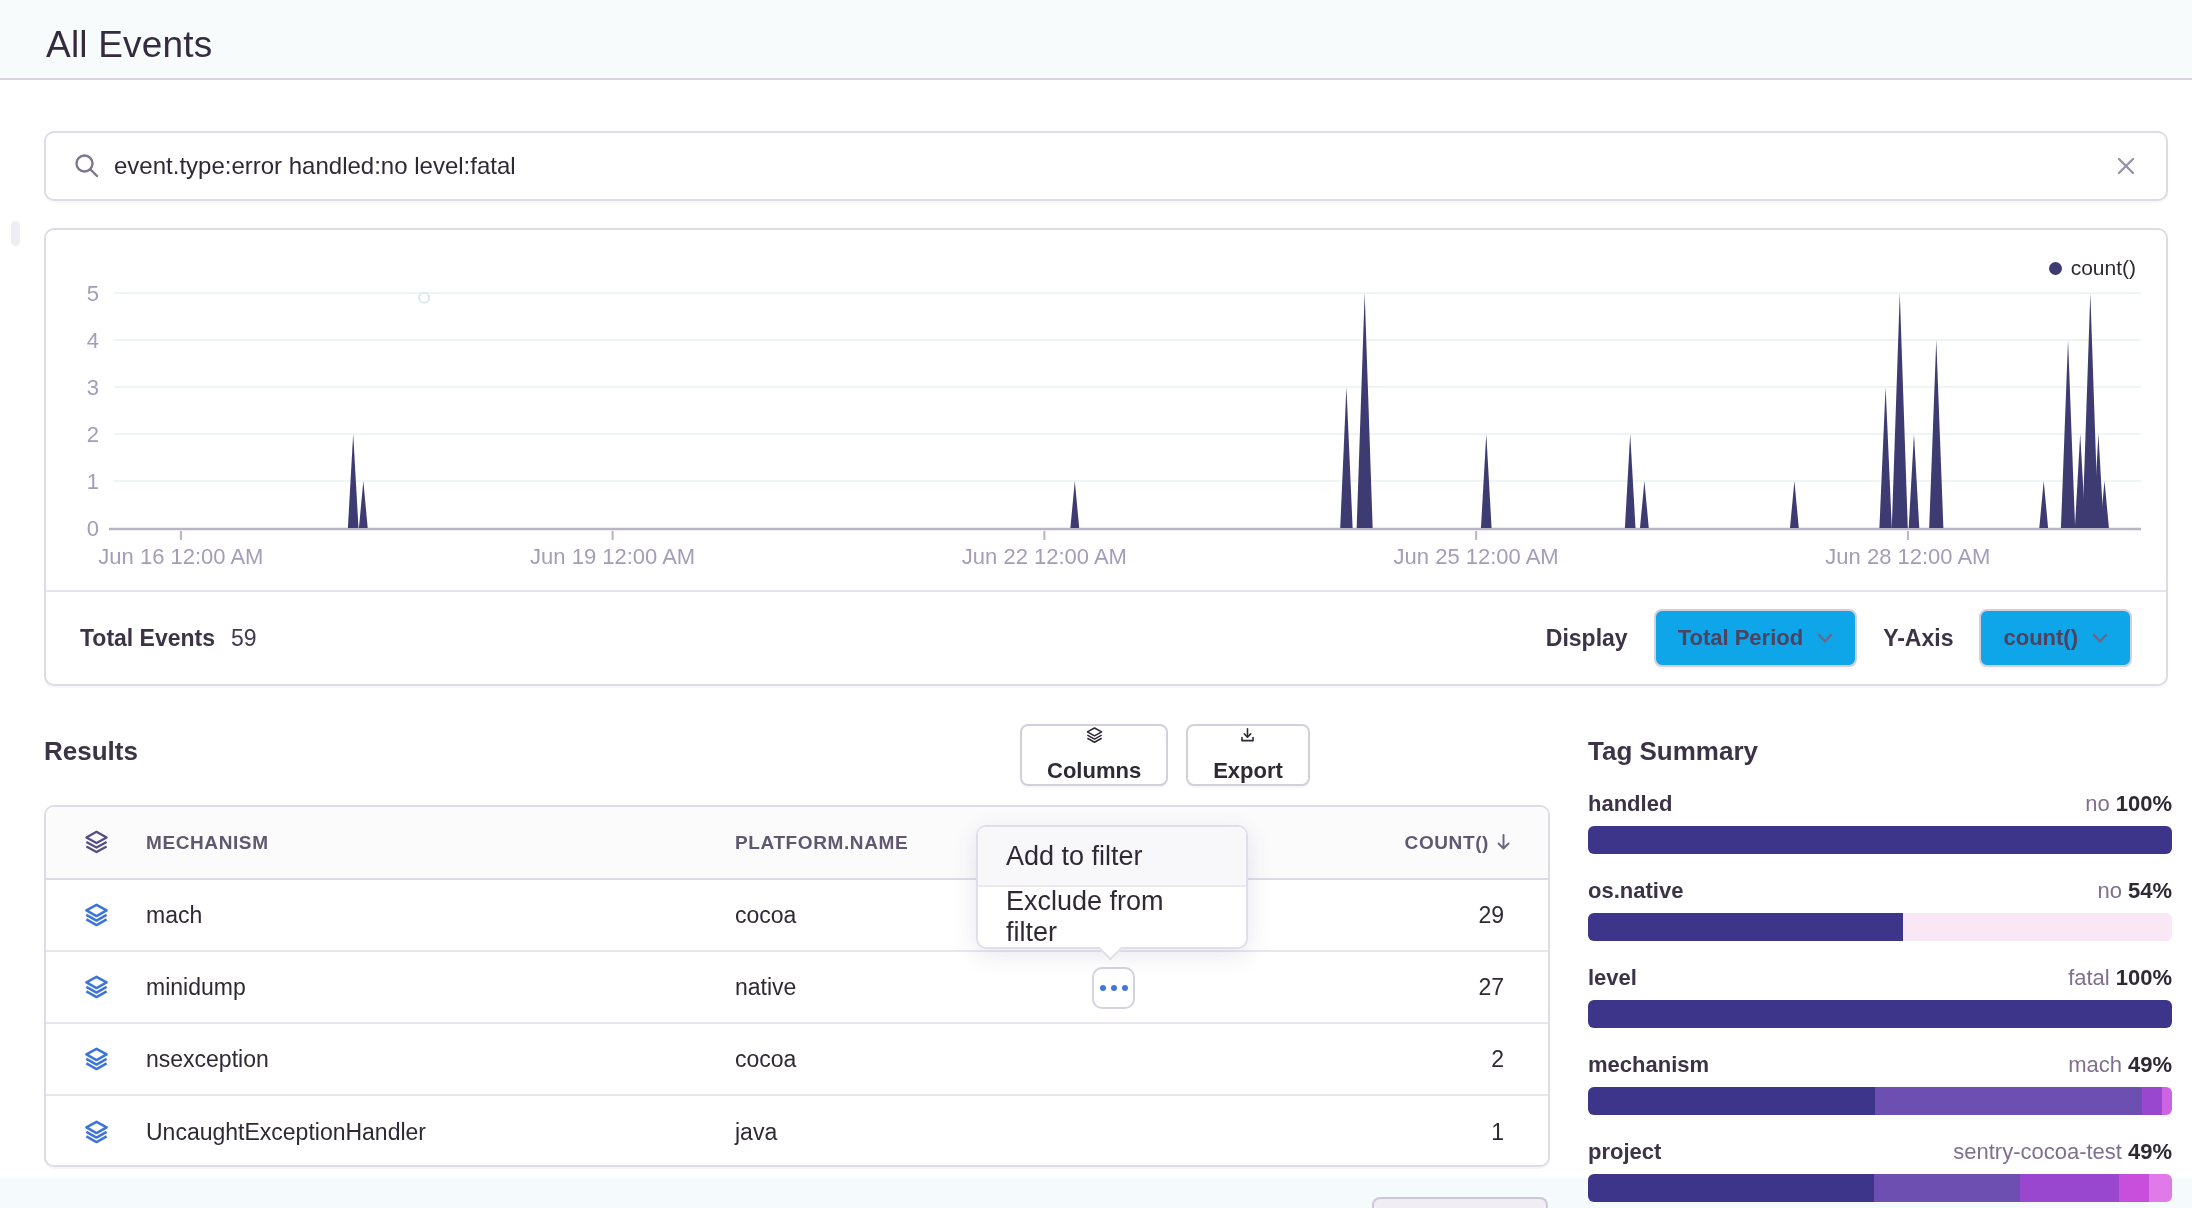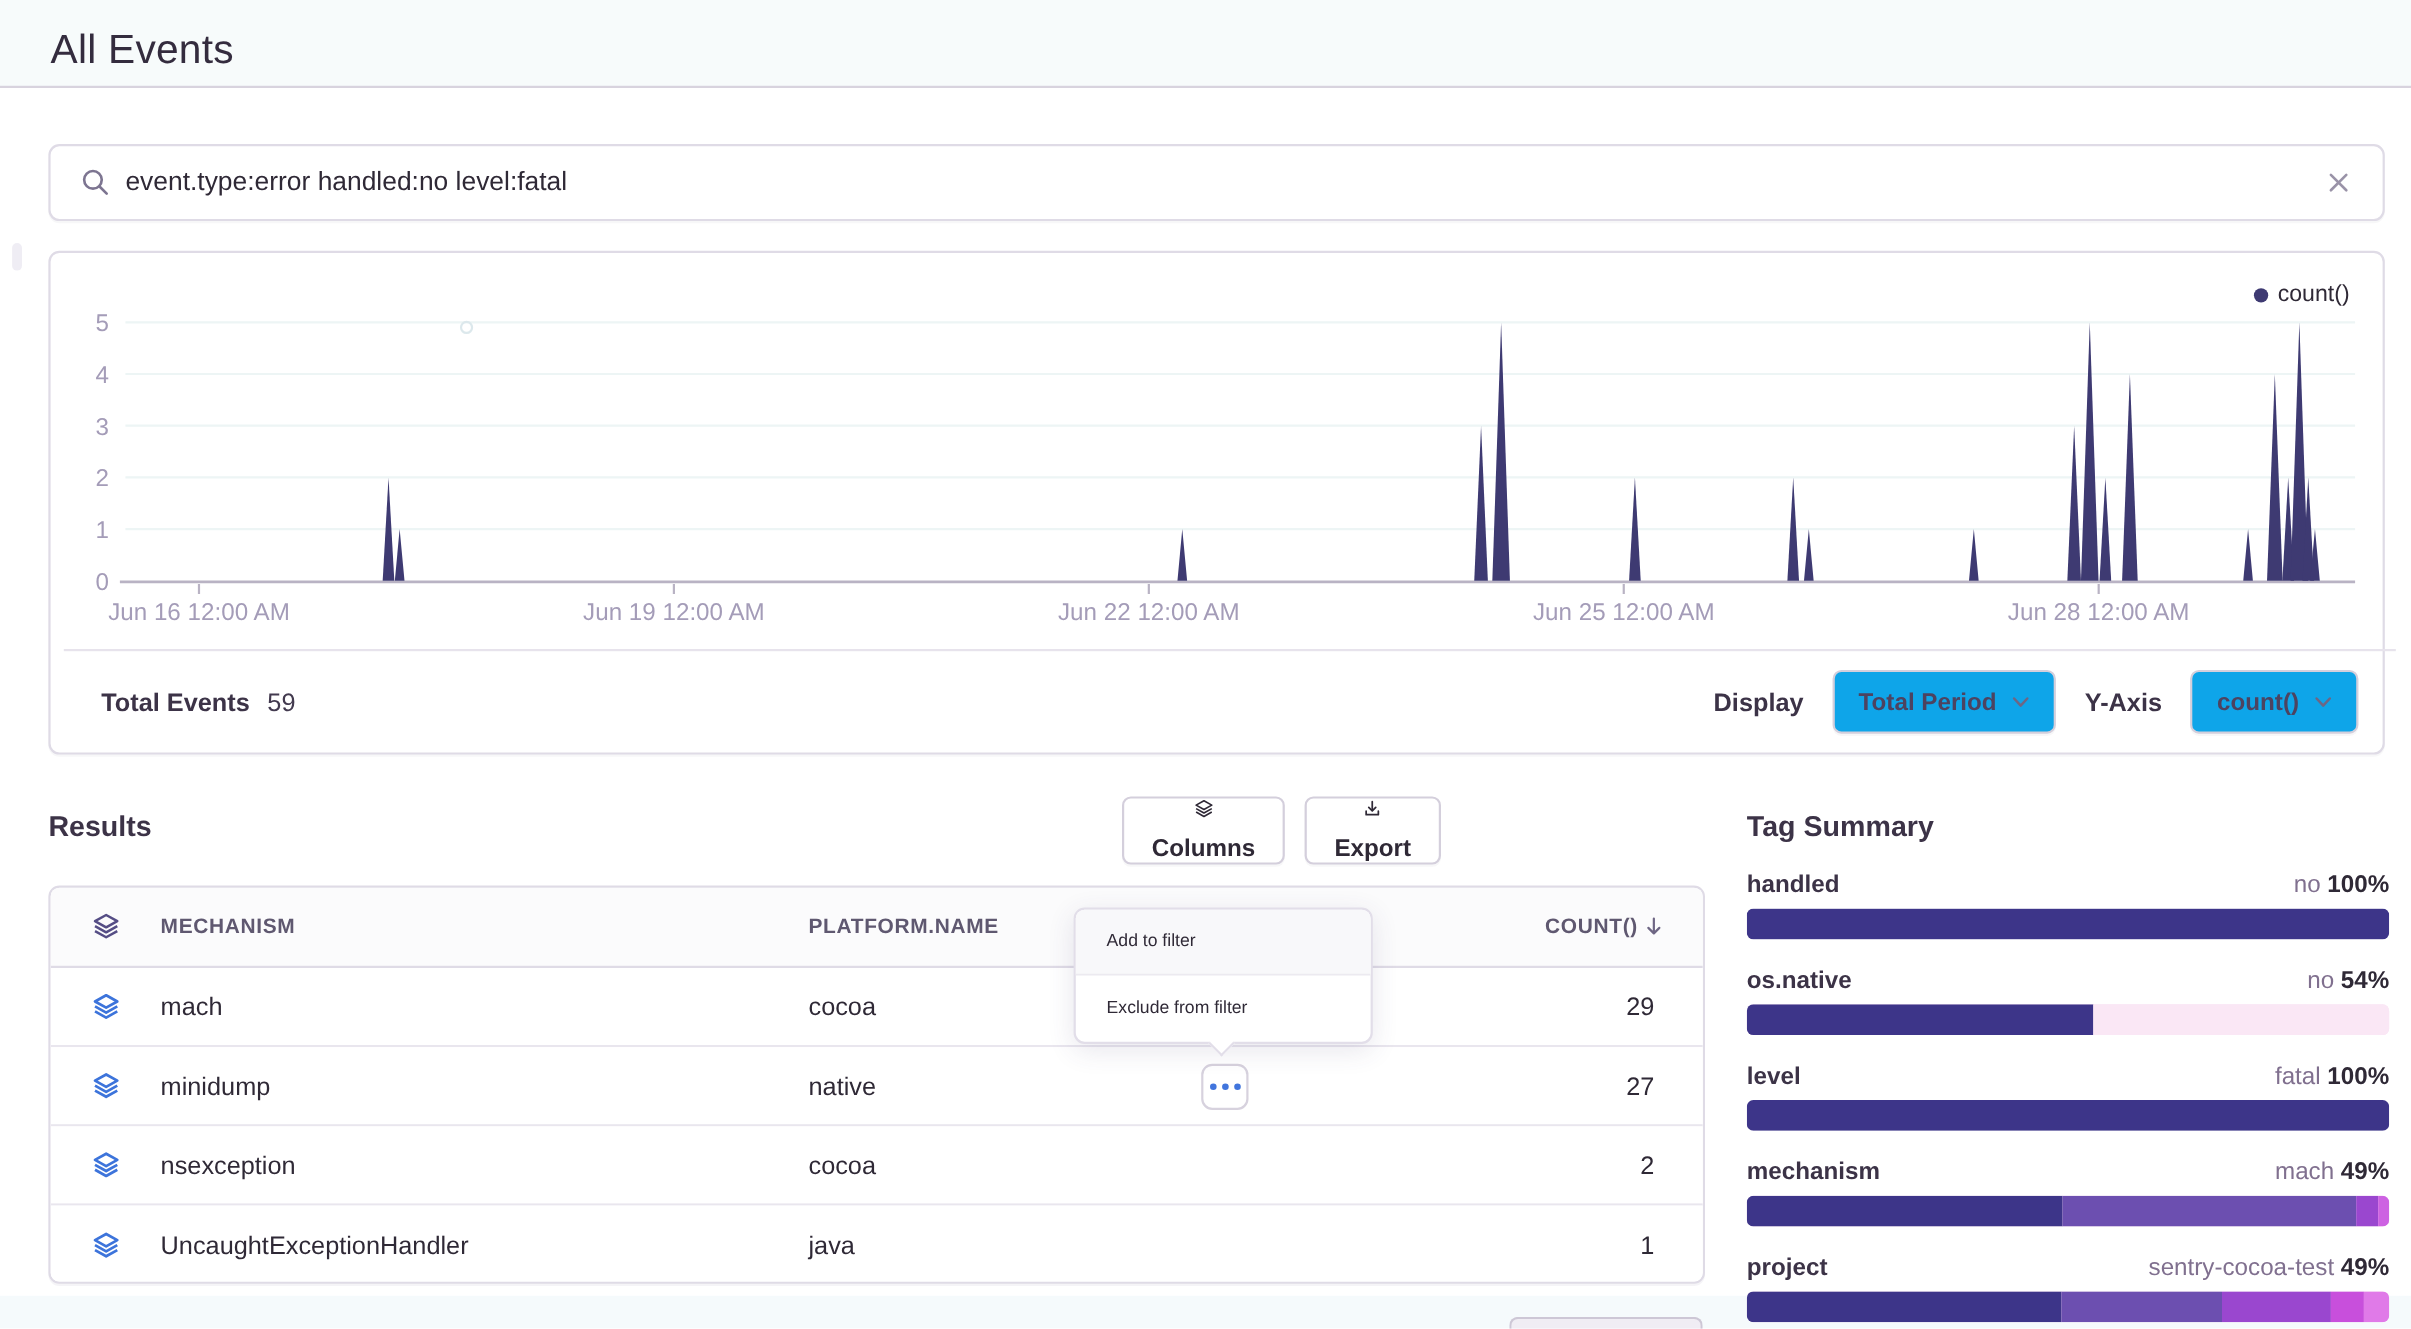--- a/index.html
+++ b/index.html
@@ -29,21 +29,21 @@
   
   .chart-card { position:absolute; left:44px; top:228px; width:2124px; height:458px; background:#fff;
                 border:2px solid #dfdbe6; border-radius:10px; box-shadow:0 2px 0 rgba(54,45,89,.04); }
   .chart-area { position:absolute; left:0; top:0; width:2120px; height:362px; }
   .chart-area svg { display:block; }
   .chart-area text { font-family:"Liberation Sans","DejaVu Sans",sans-serif; }
   .legend { position:absolute; right:30px; top:26px; display:flex; align-items:center; gap:9px; cursor:pointer; }
   .legend .dot { width:13px; height:13px; border-radius:50%; background:#3e3a72; }
   .legend .lbl { font-size:21px; color:#2f2936; }
 
-  .chart-footer { position:absolute; left:12px; bottom:0; width:100%; height:94px; border-top:2px solid #e7e3ec;
+  .chart-footer { position:absolute; left:0; bottom:0; width:100%; height:94px; border-top:2px solid #e7e3ec;
                   display:flex; align-items:center; padding:0 34px; }
   .total-label { font-size:23px; font-weight:bold; color:#3c3347; }
   .total-value { font-size:23px; color:#433a4f; margin-left:16px; }
   .footer-right { margin-left:auto; display:flex; align-items:center; gap:26px; }
   .ctl-label { font-size:23px; font-weight:bold; color:#3c3347; }
   .select-btn { height:58px; background:#0ea5e9; border:2px solid #d4cfdc; border-radius:8px;
                 display:flex; align-items:center; gap:14px; padding:0 22px;
                 font-size:22px; font-weight:bold; color:#4d4360; cursor:pointer;
                 box-shadow:0 2px 0 rgba(54,45,89,.04); }
 
@@ -65,21 +65,21 @@
   .c-mech { flex:0 0 589px; font-size:23px; }
   .c-plat { flex:1 1 auto; font-size:23px; }
   .c-count { flex:0 0 170px; text-align:right; padding-right:44px; font-size:23px; }
   .t-head .hd { font-size:19px; font-weight:bold; letter-spacing:.6px; color:#5f5870; }
   .t-head .c-count { display:flex; align-items:center; justify-content:flex-end; gap:6px; padding-right:36px; }
 
   
   .popover { position:absolute; left:976px; top:825px; width:272px; background:#fff;
              border:2px solid #e2dee9; border-radius:10px;
              box-shadow:0 6px 24px rgba(64,58,107,.12); z-index:30; }
-  .pop-item { height:60px; display:flex; align-items:center; padding:0 28px; font-size:16px; color:#2f2936; cursor:pointer; }
+  .pop-item { height:60px; display:flex; align-items:center; padding:0 28px; font-size:27px; color:#2f2936; cursor:pointer; }
   .pop-item.first { background:#f8f8fa; border-radius:8px 8px 0 0; border-bottom:2px solid #eceaf0; }
   .pop-arrow { position:absolute; left:124px; bottom:-10px; width:17px; height:17px; background:#fff;
                border-right:2px solid #e2dee9; border-bottom:2px solid #e2dee9; transform:rotate(45deg); }
   .ellipsis-btn { position:absolute; left:1092px; top:967px; width:43px; height:42px; background:#fff;
                   border:2px solid #d7d2de; border-radius:10px; display:flex; align-items:center;
                   justify-content:center; gap:5px; cursor:pointer; z-index:20; }
   .ellipsis-btn .d { width:6px; height:6px; border-radius:50%; background:#4175dd; }
 
   
   .tag-summary { position:absolute; left:1588px; top:736px; width:584px; }

